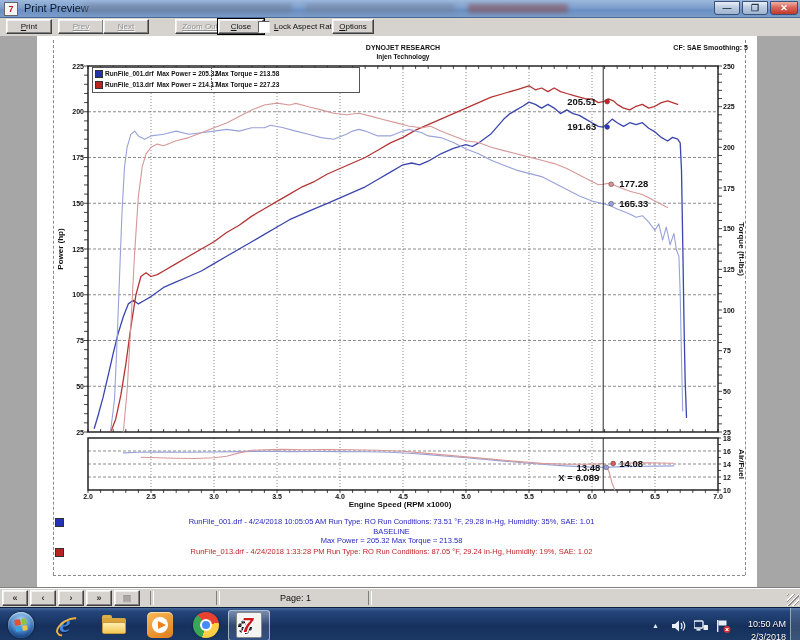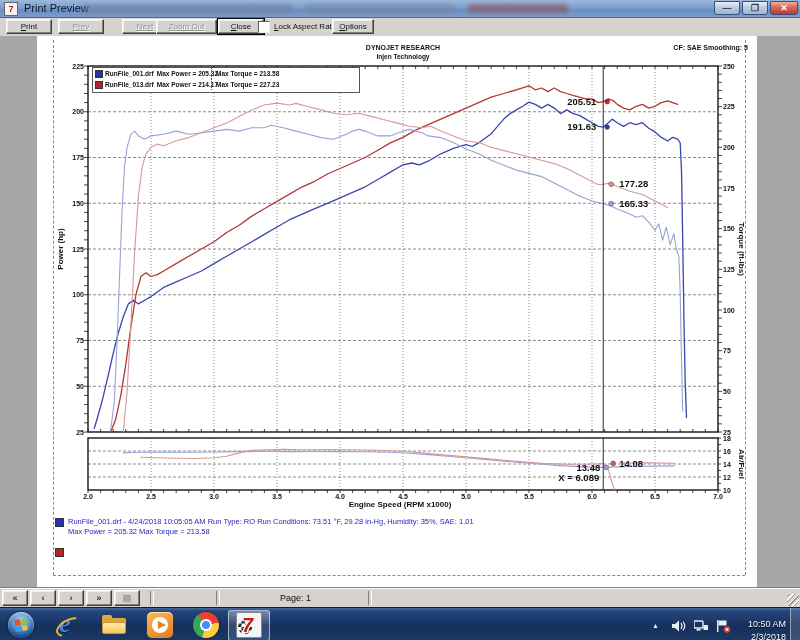--- a/index.html
+++ b/index.html
@@ -55,21 +55,21 @@
 
   
   #legend{left:92px;top:67px;width:266px;height:24px;background:#fff;border:1px solid #555;}
   .lrow{position:relative;height:11px;display:flex;align-items:center;font:bold 6.5px "Liberation Sans",sans-serif;color:#111;}
   .lchip{width:6px;height:6px;border:1px solid #333;margin:0 2px 0 2px;flex:none;}
   .lfile{white-space:nowrap;margin-right:3px;}
   .lpower{white-space:nowrap;}
   .ltq{position:absolute;left:118px;top:0;height:11px;line-height:11px;border-left:1px dotted #555;padding-left:4px;white-space:nowrap;}
 
   
-  .runinfo{left:55px;width:660px;font:7.5px "Liberation Sans",sans-serif;line-height:9.5px;white-space:nowrap;}
+  .runinfo{left:55px;width:660px;font:7.5px "Liberation Sans",sans-serif;line-height:9.5px;white-space:nowrap;text-align:center;}
   #run1{top:517px;color:#2525c0;}
   #run2{top:547px;color:#c02525;}
   .rchip{position:absolute;left:0;top:1px;width:7px;height:7px;border:1px solid #333;}
   .rlines{margin-left:13px;}
 
   
   #statusbar{left:0;top:588px;width:800px;height:19px;background:#d6d3ce;
     border-top:1px solid #fff;box-shadow:0 -1px 0 #808080;}
   .sbtn{position:absolute;top:1px;width:26px;height:16px;background:#d6d3ce;
     border:1px solid;border-color:#ffffff #404040 #404040 #ffffff;
@@ -147,22 +147,22 @@
   <div id="blur2" class="abs blur-smudge"></div>
   <div id="blur3" class="abs blur-smudge"></div>
   <button class="abs winbtn" style="left:714px">—</button>
   <button class="abs winbtn" style="left:742px">❐</button>
   <button id="btn-close-win" class="abs winbtn" style="left:770px">✕</button>
 </div>
 
 <div id="toolbar" class="abs">
   <button class="btn" style="left:6px;width:46px"><span></span><span class="accel">P</span><span>rint</span></button>
   <button class="btn disabled" style="left:58px;width:46px"><span></span><span class="accel">P</span><span>rev</span></button>
-  <button class="btn disabled" style="left:122px;width:46px"><span></span><span class="accel">N</span><span>ext</span></button>
-  <button class="btn disabled" style="left:156px;width:61px"><span>Zoom </span><span class="accel">O</span><span>ut</span></button>
+  <button class="btn disabled" style="left:103px;width:46px"><span></span><span class="accel">N</span><span>ext</span></button>
+  <button class="btn disabled" style="left:175px;width:50px"><span>Zoom </span><span class="accel">O</span><span>ut</span></button>
   <button class="btn default-ring" style="left:218px;width:46px"><span></span><span class="accel">C</span><span>lose</span></button>
   <div id="chk-lock" class="abs"></div>
   <div id="lbl-lock" class="abs"><span class="accel">L</span><span>ock Aspect Ratio</span></div>
   <button class="btn" style="left:332px;width:42px"><span class="accel">O</span><span>ptions</span></button>
 </div>
 
 <div id="preview" class="abs">
   <div id="page" class="abs">
     <div class="margin-v" style="left:16px"></div>
     <div class="margin-v" style="left:708px"></div>
@@ -529,26 +529,28 @@
     <span class="lfile">RunFile_013.drf</span>
     <span class="lpower">Max Power = 214.17</span>
     <span class="ltq">Max Torque = 227.23</span>
   </div>
 </div>
 
 <div id="run1" class="abs runinfo">
   <span class="rchip" style="background:#2233bb"></span>
   <div class="rlines">
     <div>RunFile_001.drf - 4/24/2018 10:05:05 AM  Run Type: RO  Run Conditions: 73.51 °F, 29.28 in-Hg,  Humidity:  35%, SAE: 1.01</div>
+    <div>BASELINE</div>
     <div>Max Power = 205.32  Max Torque = 213.58</div>
   </div>
 </div>
 <div id="run2" class="abs runinfo">
   <span class="rchip" style="background:#bb2222"></span>
   <div class="rlines">
+    <div>RunFile_013.drf - 4/24/2018 1:33:28 PM  Run Type: RO  Run Conditions: 87.05 °F, 29.24 in-Hg,  Humidity:  19%, SAE: 1.02</div>
   </div>
 </div>
 
 <div id="statusbar" class="abs">
   <button class="sbtn" style="left:2px">«</button>
   <button class="sbtn" style="left:30px">‹</button>
   <button class="sbtn" style="left:58px">›</button>
   <button class="sbtn" style="left:86px">»</button>
   <button class="sbtn disabled" style="left:114px;color:#999">▤</button>
   <div class="sep" style="left:150px"></div>

